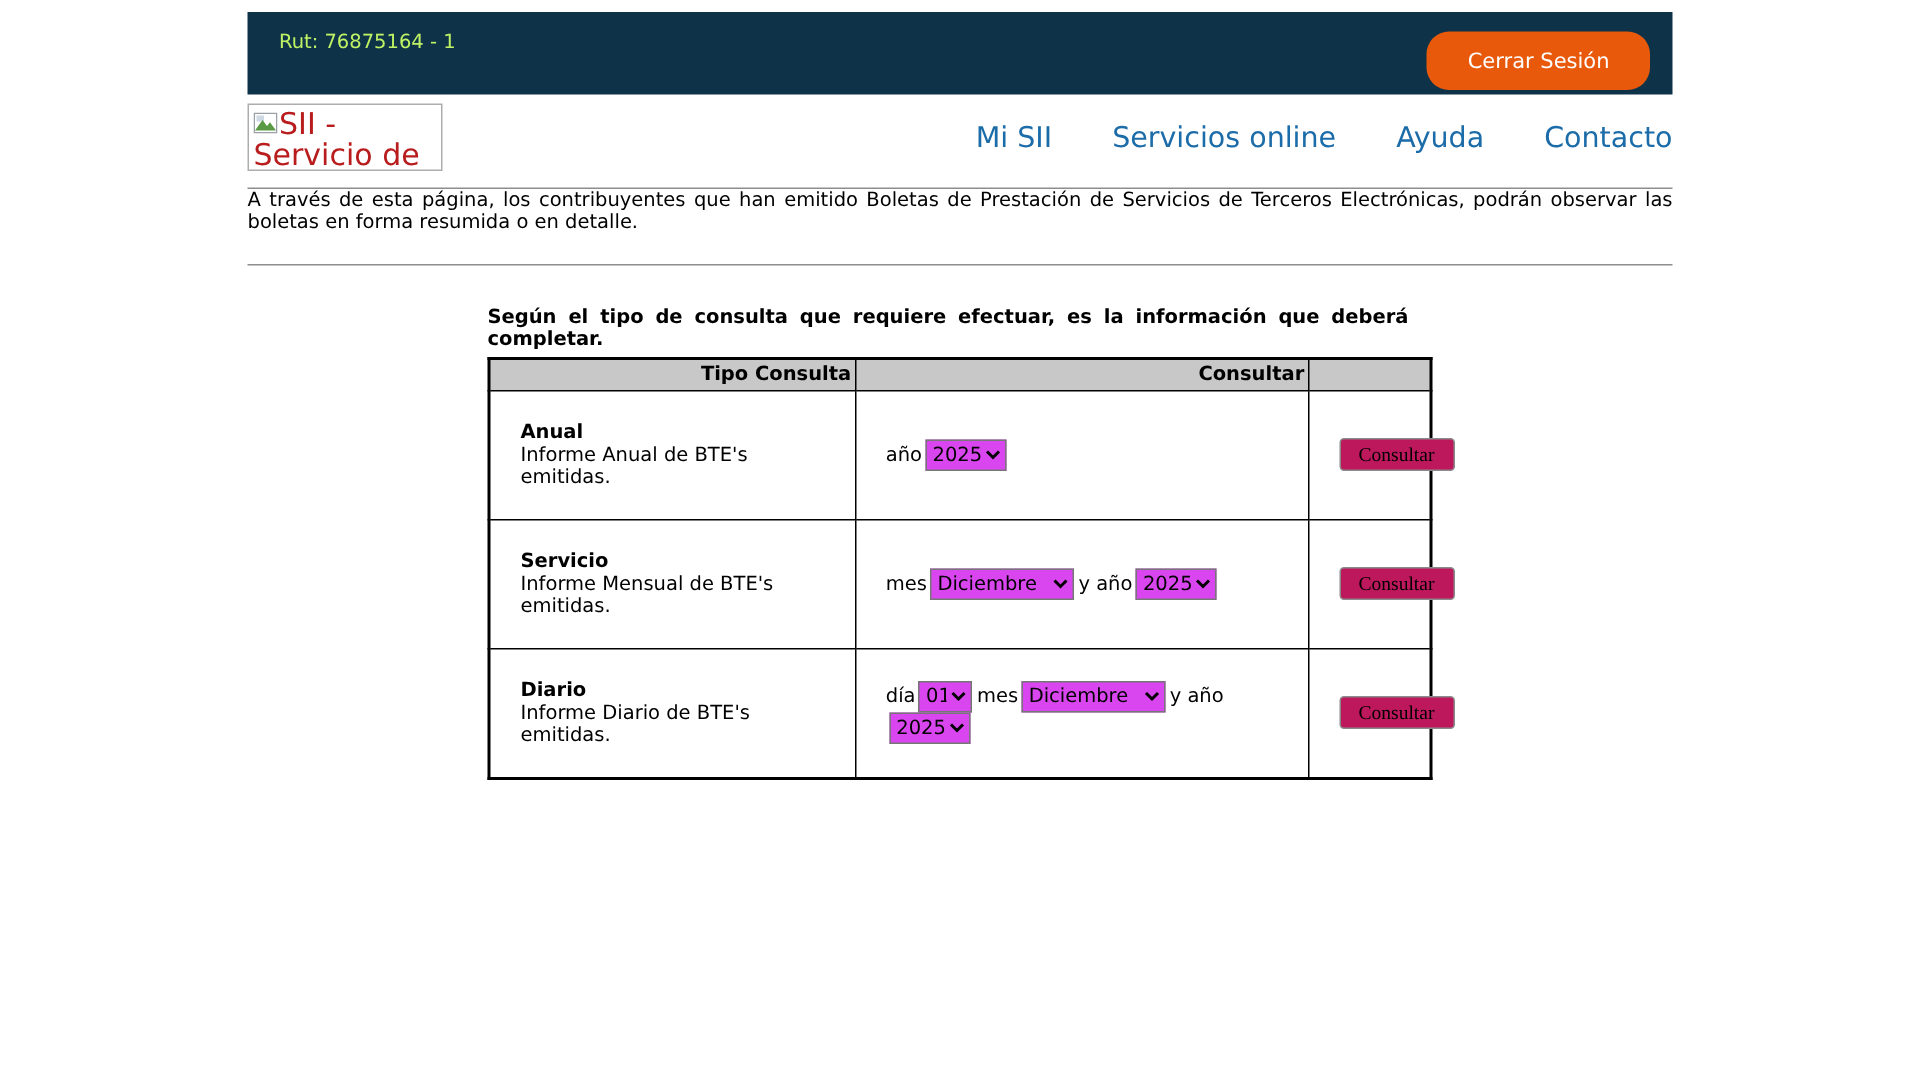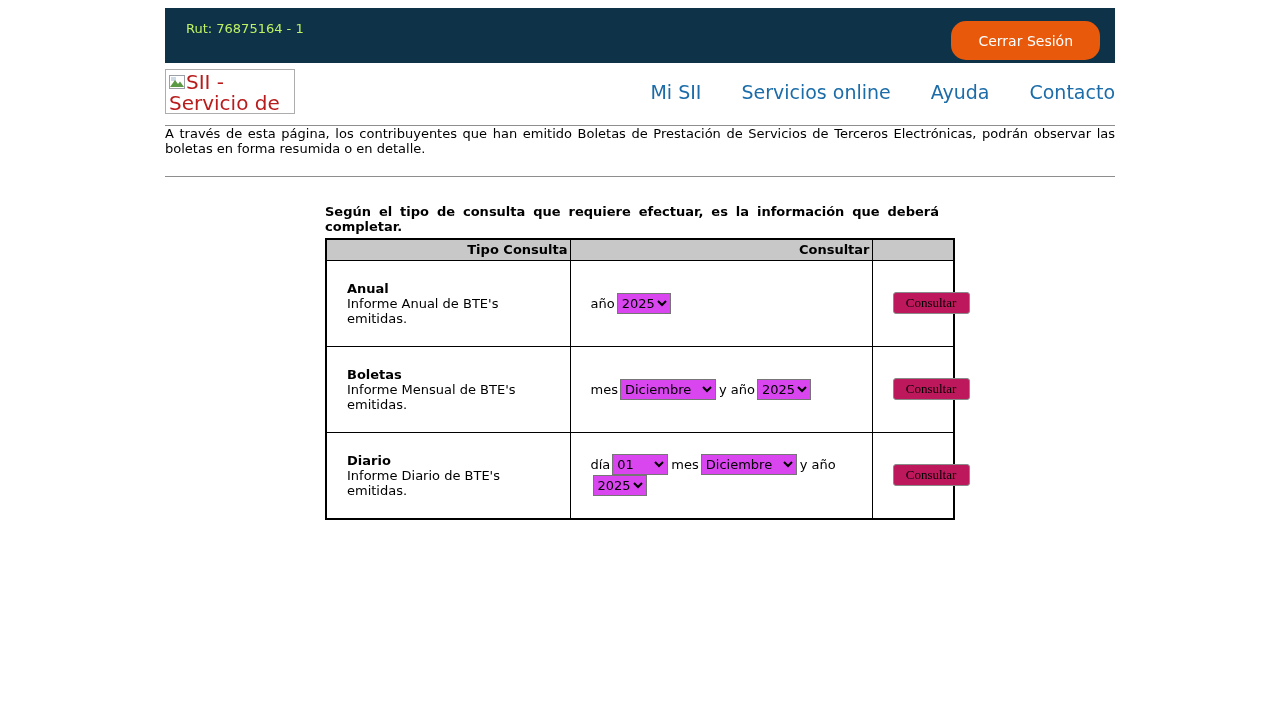--- a/index.html
+++ b/index.html
@@ -130,21 +130,21 @@
   .row-detail { line-height: 15px; }
   .cell-sel span { vertical-align: middle; }
   .cell-sel select {
     font-family: inherit;
     font-size: 13px;
     vertical-align: middle;
     margin: 0 3px 0 2px;
     height: 21px;
     background: #d946ef;
   }
-  .sel-day   { width: 56px; }
+  .sel-day   { width: 36px; }
   .sel-month { width: 96px; }
   .sel-year  { width: 54px; }
   .cell-btn { text-align: center; }
   .consultar {
     font-family: Liberation Serif, serif;
     font-size: 13px;
     color: #000;
     background: #be185d;
     border: 1px solid #8a8a8a;
     border-radius: 3px;
@@ -205,21 +205,21 @@
           </td>
           <td class="cell-sel">
             <span>año</span><select class="sel-year"><option>2025</option></select>
           </td>
           <td class="cell-btn">
             <button class="consultar">Consultar</button>
           </td>
         </tr>
         <tr>
           <td class="cell-tipo">
-            <div class="row-type">Boletas</div>
+            <div class="row-type">Servicio</div>
             <div class="row-detail">Informe Mensual de BTE's emitidas.</div>
           </td>
           <td class="cell-sel">
             <span>mes</span><select class="sel-month"><option>Diciembre</option></select><span>y año</span><select class="sel-year"><option>2025</option></select>
           </td>
           <td class="cell-btn">
             <button class="consultar">Consultar</button>
           </td>
         </tr>
         <tr>

